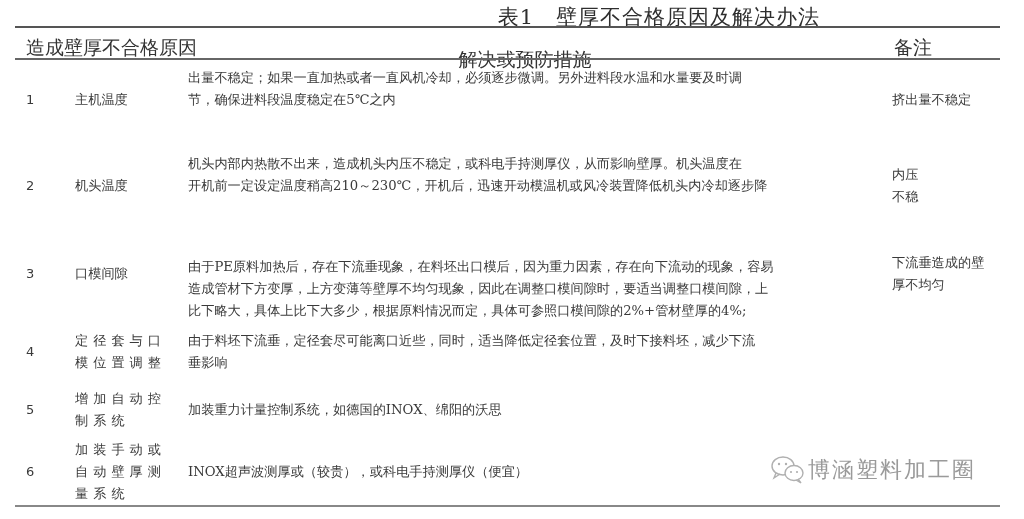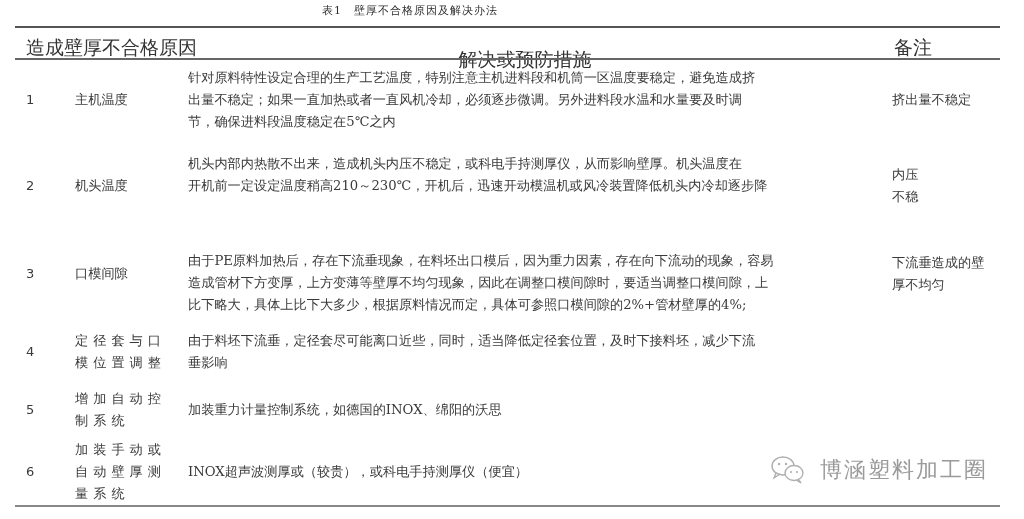--- a/index.html
+++ b/index.html
@@ -13,22 +13,22 @@
       position: relative;
       overflow: hidden;
       font-family: "DejaVu Serif", "Liberation Serif", serif;
       color: #3a3a3a;
     }
     .title {
       position: absolute;
       left: 0;
       width: 820px;
       top: 3px;
-      text-align: center;
-      font-size: 11px;
+      text-align: right;
+      font-size: 21px;
       letter-spacing: 1px;
       color: #2e2e2e;
     }
     .rule {
       position: absolute;
       left: 15px;
       width: 985px;
       background: #555;
     }
     .rule.top { top: 26px; height: 2px; }
@@ -58,21 +58,21 @@
     .reason.spaced { letter-spacing: 5px; width: 110px; }
     .solution { left: 188px; width: 672px; }
     .note { left: 892px; width: 118px; }
 
     .watermark {
       position: absolute;
       left: 770px;
       top: 455px;
       display: flex;
       align-items: center;
-      gap: 14px;
+      gap: 2px;
       color: #9a9a9a;
       font-family: "DejaVu Sans", sans-serif;
       font-size: 22px;
       letter-spacing: 2px;
     }
     .watermark svg { display: block; }
   </style>
 </head>
 <body>
 
@@ -83,21 +83,20 @@
 <div class="hdr reason">造成壁厚不合格原因</div>
 <div class="hdr solution">解决或预防措施</div>
 <div class="hdr note">备注</div>
 
 <div class="rule mid"></div>
 
 <div class="row" style="top:67px;">
   <div class="cell idx" style="top:22px;">1</div>
   <div class="cell reason" style="top:22px;">主机温度</div>
   <div class="cell solution" style="top:0;">
-    <div>针对原料特性设定合理的生产工艺温度，特别注意主机进料段和机筒一区温度要稳定，避免造成挤</div>
     <div>出量不稳定；如果一直加热或者一直风机冷却，必须逐步微调。另外进料段水温和水量要及时调</div>
     <div>节，确保进料段温度稳定在5℃之内</div>
   </div>
   <div class="cell note" style="top:22px;">
     <div>挤出量不稳定</div>
   </div>
 </div>
 
 <div class="row" style="top:153px;">
   <div class="cell idx" style="top:22px;">2</div>
@@ -108,21 +107,21 @@
   </div>
   <div class="cell note" style="top:11px;">
     <div>内压</div>
     <div>不稳</div>
   </div>
 </div>
 
 <div class="row" style="top:241px;">
   <div class="cell idx" style="top:22px;">3</div>
   <div class="cell reason" style="top:22px;">口模间隙</div>
-  <div class="cell solution" style="top:9px;">
+  <div class="cell solution" style="top:15px;">
     <div>由于PE原料加热后，存在下流垂现象，在料坯出口模后，因为重力因素，存在向下流动的现象，容易</div>
     <div>造成管材下方变厚，上方变薄等壁厚不均匀现象，因此在调整口模间隙时，要适当调整口模间隙，上</div>
     <div>比下略大，具体上比下大多少，根据原料情况而定，具体可参照口模间隙的2%+管材壁厚的4%;</div>
   </div>
   <div class="cell note" style="top:11px;">
     <div>下流垂造成的壁</div>
     <div>厚不均匀</div>
   </div>
 </div>
 

